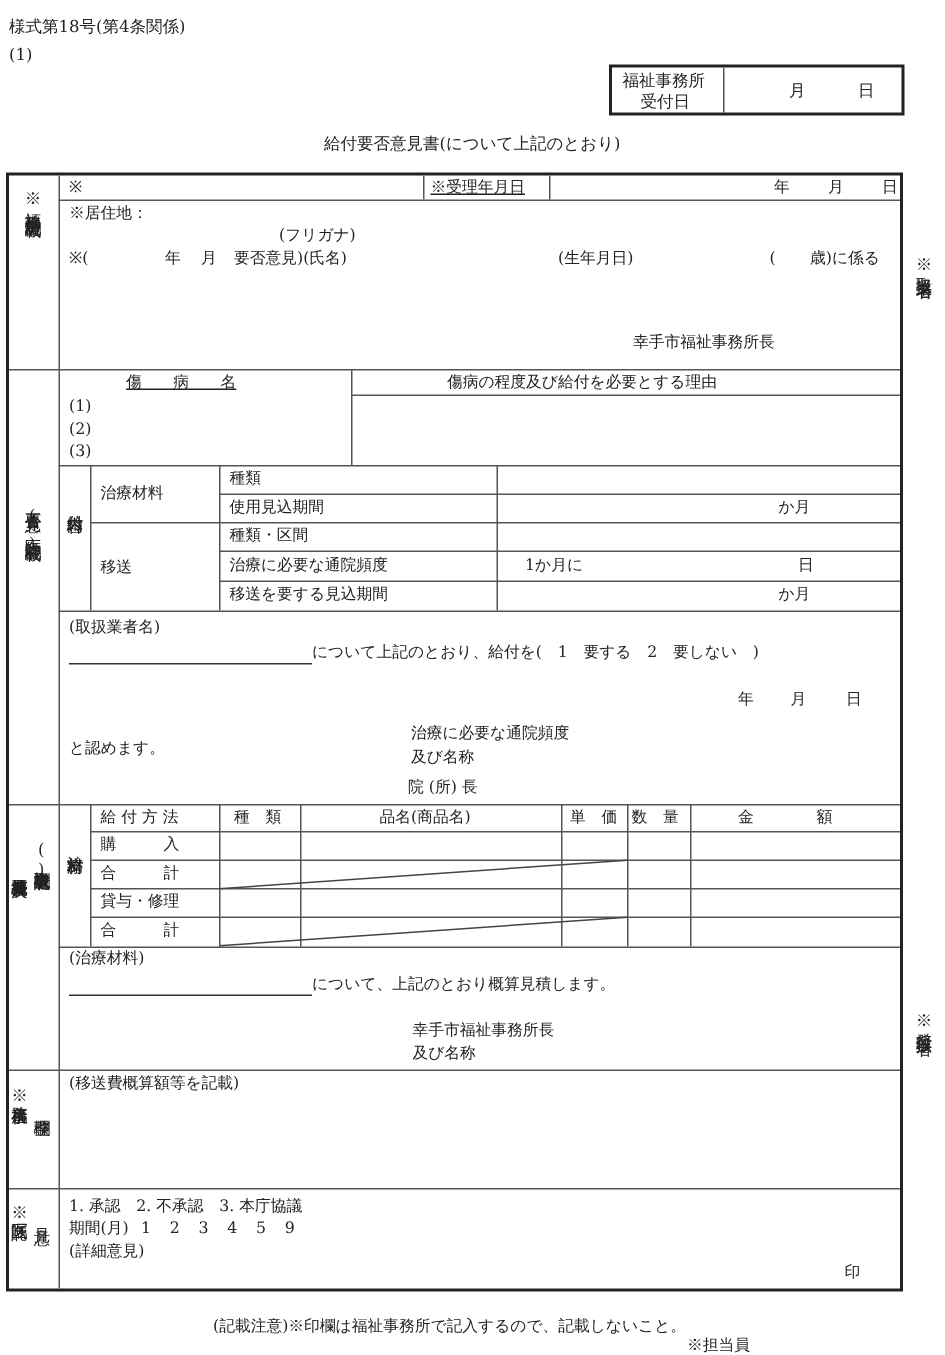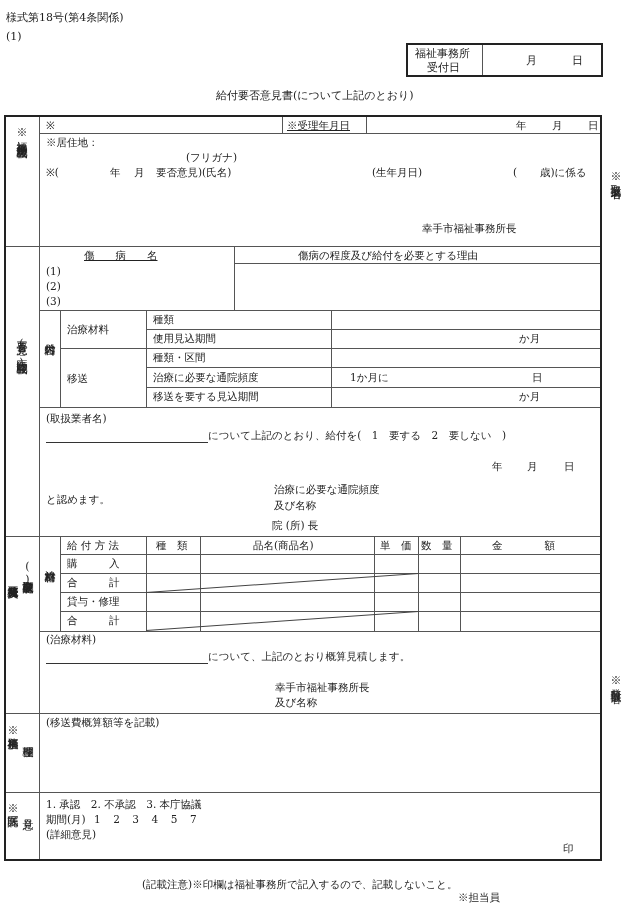--- a/index.html
+++ b/index.html
@@ -145,18 +145,18 @@
 <div class="hl" style="left:6px;top:713px;width:594px;"></div>
 <div class="vert" style="left:7px;top:718px;font-size:11px;letter-spacing:0;">※福祉事務所</div>
 <div class="vert" style="left:22px;top:738px;font-size:11px;letter-spacing:0;">整理欄</div>
 <div class="abs" style="left:46px;top:717px;">(移送費概算額等を記載)</div>
 
 <div class="hl" style="left:6px;top:792px;width:594px;"></div>
 <div class="vert" style="left:7px;top:796px;font-size:11px;letter-spacing:0;">※嘱託医</div>
 <div class="vert" style="left:22px;top:810px;font-size:11px;letter-spacing:0;">意見</div>
 <div class="abs" style="left:46px;top:799px;">1. 承認　2. 不承認　3. 本庁協議</div>
 <div class="abs" style="left:46px;top:814px;">期間(月)</div>
-<div class="abs" style="left:94px;top:814px;letter-spacing:1px;">1　2　3　4　5　7</div>
+<div class="abs" style="left:94px;top:814px;letter-spacing:1px;">1　2　3　4　5　9</div>
 <div class="abs" style="left:46px;top:829px;">(詳細意見)</div>
 <div class="abs" style="left:563px;top:843px;">印</div>
 
 <div class="abs" style="left:458px;top:864px;margin-top:28px;">※担当員</div>
 <div class="abs" style="left:142px;top:879px;">(記載注意)※印欄は福祉事務所で記入するので、記載しないこと。</div>
 
 </body></html>

